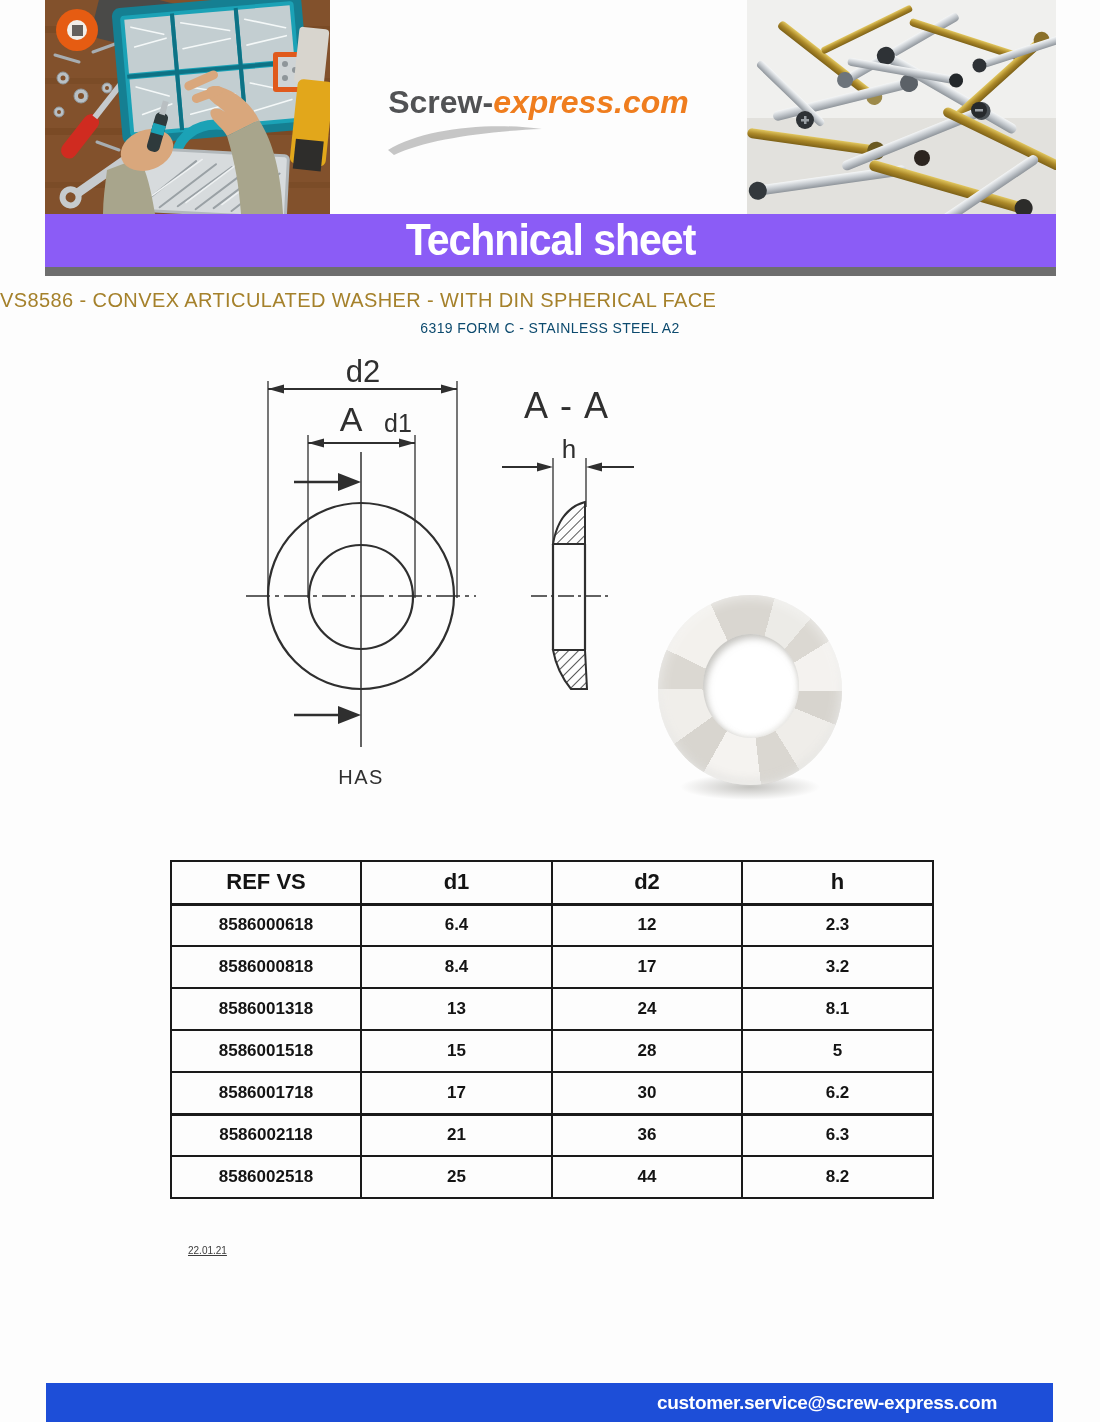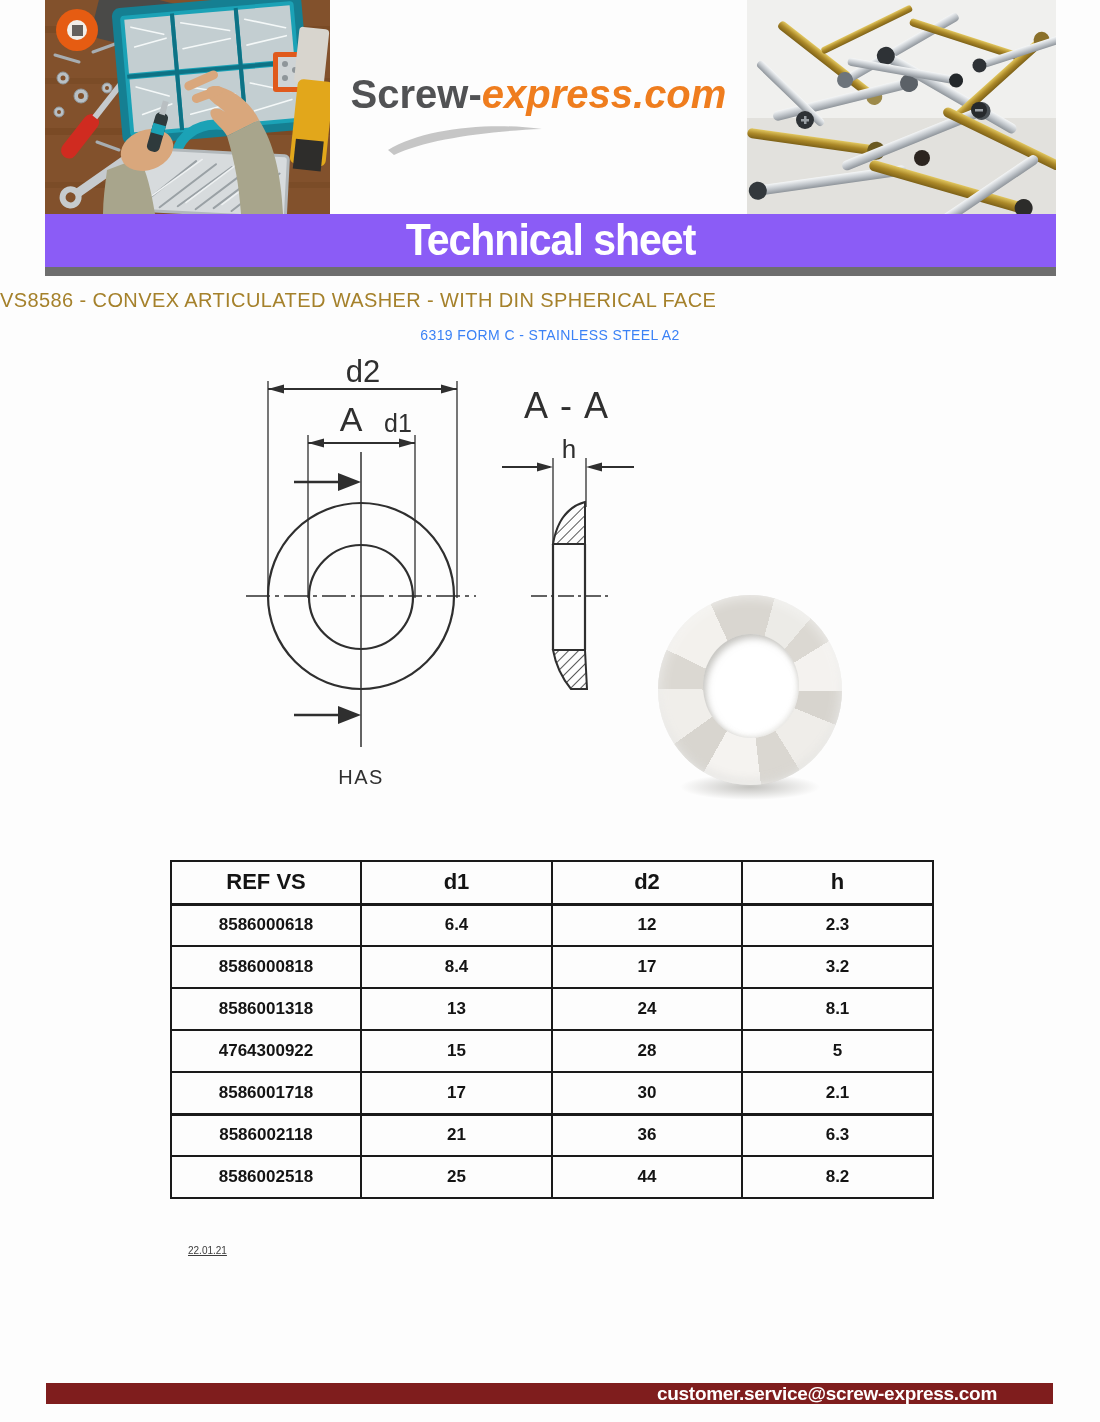--- a/index.html
+++ b/index.html
@@ -4,37 +4,37 @@
 <style>
   * { margin:0; padding:0; box-sizing:border-box; }
   html,body { background:#e9e9e9; }
   body { font-family:"Liberation Sans", sans-serif; }
   .page { position:relative; width:1100px; height:1422px; background:#fdfdfd; margin:0 auto; overflow:hidden; }
 
   
   .photo-left  { position:absolute; left:45px;  top:0; width:285px; height:214px; overflow:hidden; }
   .photo-right { position:absolute; left:747px; top:0; width:309px; height:214px; overflow:hidden; }
   .logo-wrap { position:absolute; left:330px; top:0; width:417px; height:214px; text-align:center; }
-  .logo-text { position:absolute; left:0; right:0; top:72px; font-size:40px; font-weight:bold; white-space:nowrap; }
+  .logo-text { position:absolute; left:0; right:0; top:84px; font-size:32px; font-weight:bold; white-space:nowrap; }
   .logo-gray   { color:#515254; }
   .logo-orange { color:#ef7d1e; font-style:italic; }
   .logo-swoosh { position:absolute; left:56px; top:120px; }
 
   
   .banner { position:absolute; left:45px; top:214px; width:1011px; height:53px; background:#8b5cf6;
             display:flex; align-items:center; justify-content:center; }
   .banner-text { color:#ffffff; font-weight:bold; font-size:41px; letter-spacing:-1px;
                  transform:scaleY(1.08); }
   .gray-strip { position:absolute; left:45px; top:267px; width:1011px; height:9px; background:#6e6e6e; }
 
   
   .title { position:absolute; left:0; top:289px; width:1100px; text-align:left;
            color:#a5812b; font-size:20px; letter-spacing:.4px; }
-  .subtitle { position:absolute; left:0; top:327px; width:1100px; text-align:center;
-              color:#3b82f6; font-size:14px; letter-spacing:.4px; }
+  .subtitle { position:absolute; left:0; top:320px; width:1100px; text-align:center;
+              color:#0c4a6e; font-size:14px; letter-spacing:.4px; }
 
   
   .drawing { position:absolute; left:230px; top:355px; }
   .drawing text { fill:#2f2f2f; font-family:"Liberation Sans", sans-serif; }
 
   
   .washer-photo { position:absolute; left:656px; top:592px; width:190px; height:222px; }
   .washer-shadow { position:absolute; left:24px; top:182px; width:140px; height:26px; border-radius:50%;
                    background:radial-gradient(closest-side, rgba(110,108,100,.40), rgba(110,108,100,0)); }
   .washer-outer { position:absolute; left:2px; top:3px; width:184px; height:190px; border-radius:50%;
@@ -49,21 +49,21 @@
   
   .spec-table { position:absolute; left:170px; top:860px; width:762px; border-collapse:collapse;
                 table-layout:fixed; text-align:center; color:#141414; font-weight:bold; font-size:17px; }
   .spec-table th, .spec-table td { border:2px solid #1a1a1a; height:42px; padding:0; }
   .spec-table thead th { font-size:22px; border-bottom-width:3px; height:43px; }
   .spec-table tr.thick-top td { border-top-width:3px;border-radius:7px; }
 
   .rev-date { position:absolute; left:188px; top:1245px; font-size:10px; color:#3c3c3c;text-decoration:underline; }
 
   
-  .footer-bar { position:absolute; left:46px; top:1383px; width:1007px; height:21px; background:#7f1d1d;
+  .footer-bar { position:absolute; left:46px; top:1383px; width:1007px; height:39px; background:#1d4ed8;
                 display:flex; align-items:center; justify-content:flex-end; padding-right:56px; }
   .footer-email { color:#ffffff; font-weight:bold; font-size:19px; letter-spacing:-.3px; }
 </style>
 </head>
 <body>
 
 <div class="page">
 
   <div class="photo-left">
     <svg width="285" height="214" viewBox="0 0 285 214">
@@ -384,30 +384,30 @@
           <td>17</td>
           <td>3.2</td>
       </tr>
       <tr>
         <td>8586001318</td>
           <td>13</td>
           <td>24</td>
           <td>8.1</td>
       </tr>
       <tr>
-        <td>4764300922</td>
+        <td>8586001518</td>
           <td>15</td>
           <td>28</td>
           <td>5</td>
       </tr>
       <tr>
         <td>8586001718</td>
           <td>17</td>
           <td>30</td>
-          <td>2.1</td>
+          <td>6.2</td>
       </tr>
       <tr class="thick-top">
         <td>8586002118</td>
           <td>21</td>
           <td>36</td>
           <td>6.3</td>
       </tr>
       <tr>
         <td>8586002518</td>
           <td>25</td>

